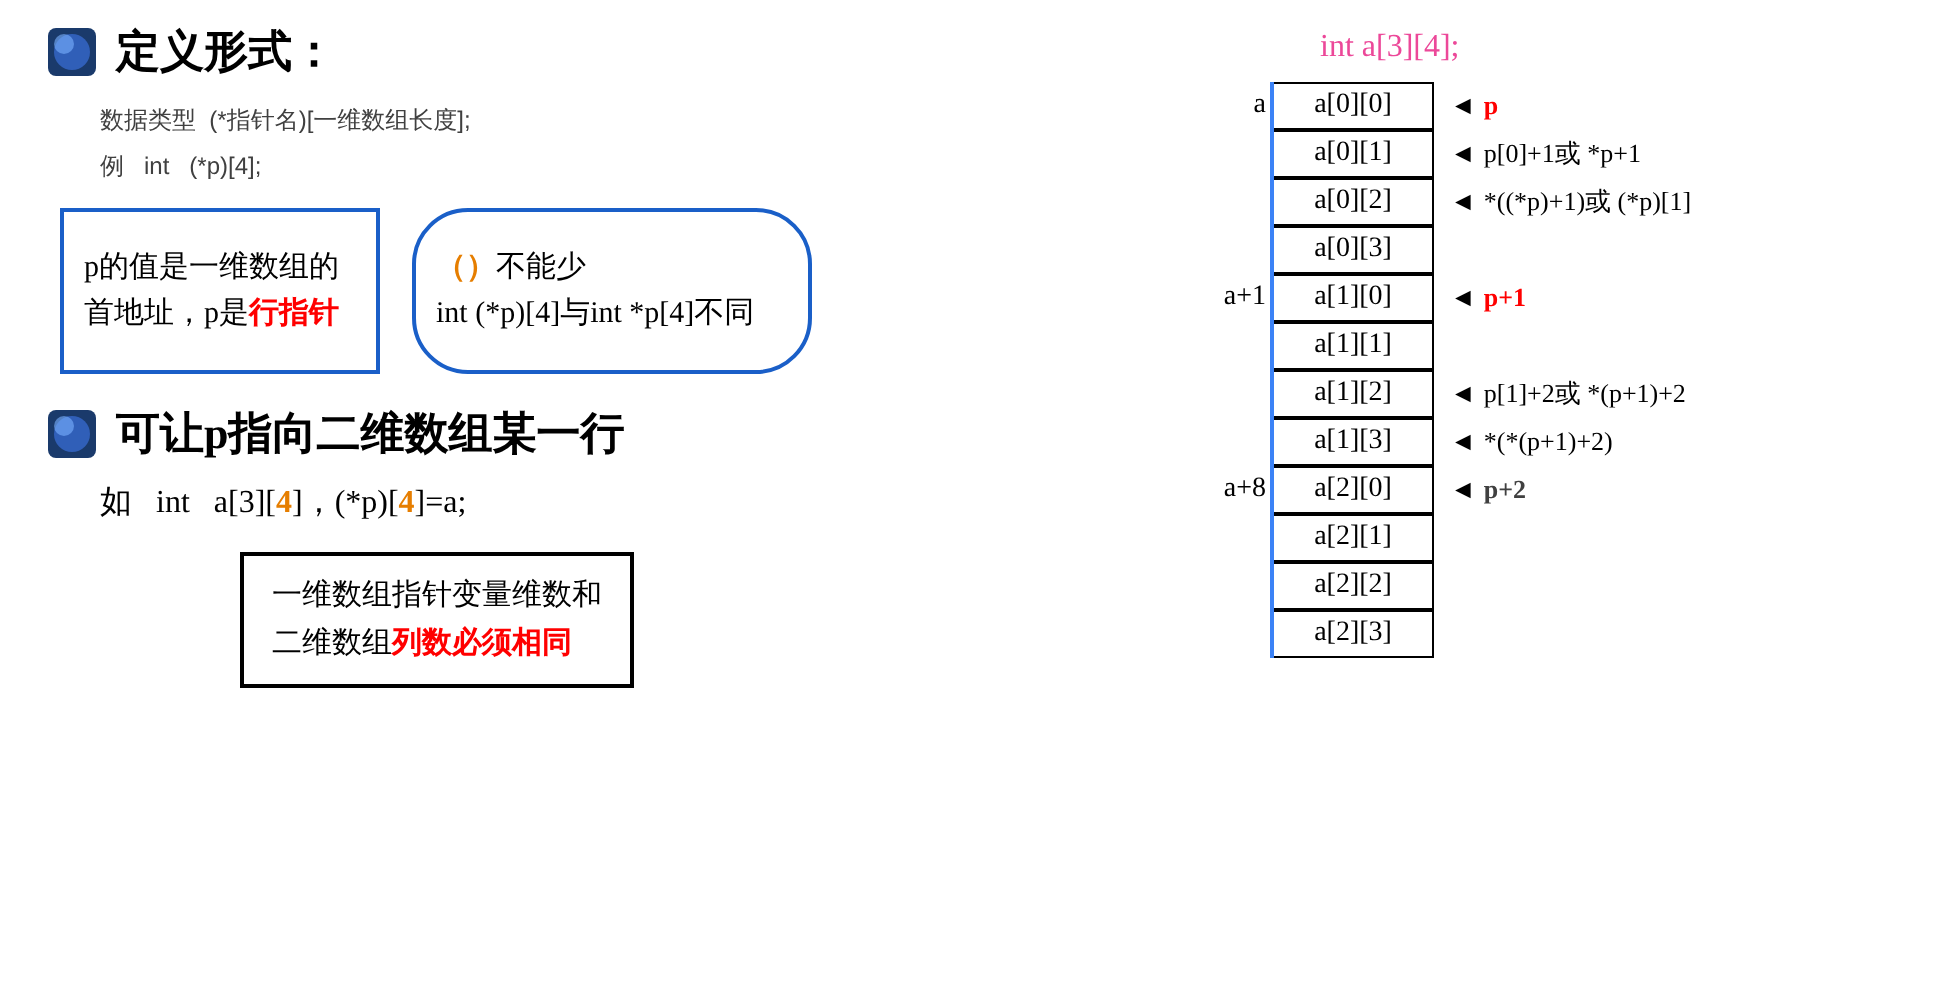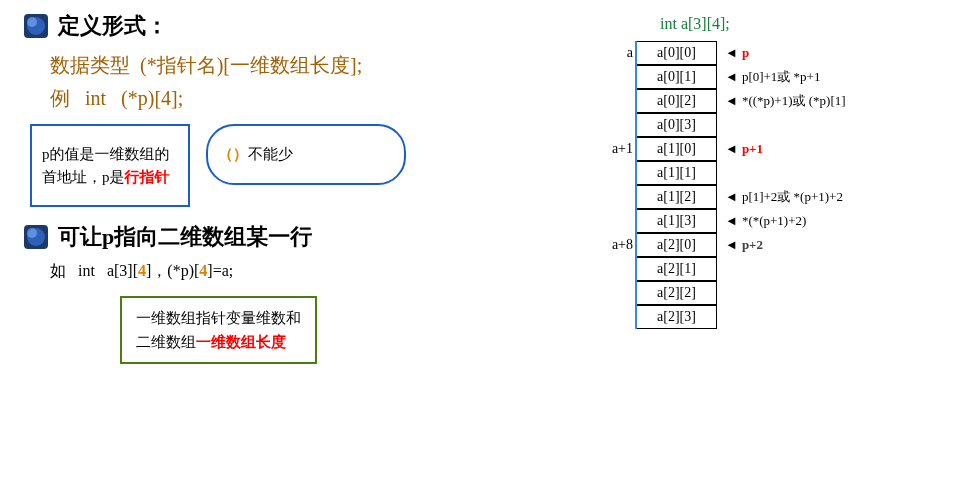--- a/index.html
+++ b/index.html
@@ -42,24 +42,24 @@
       font-size: 22px;
       font-weight: bold;
       color: #000;
     }
 
     .indent-block {
       margin-left: 30px;
     }
 
     .code-line {
-      font-size: 20px;
-      color: #a16207;
+      font-size: 12px;
+      color: #404040;
       margin: 4px 0;
-      font-family: Liberation Serif, serif;
+      font-family: Liberation Sans, sans-serif;
     }
 
     
     .callout-row {
       display: flex;
       gap: 16px;
       margin: 12px 0 12px 10px;
       align-items: flex-start;
     }
 
@@ -87,40 +87,40 @@
       margin-bottom: 8px;
     }
 
     .example-line {
       font-size: 16px;
       color: #000;
       margin: 4px 0 4px 30px;
     }
 
     .bottom-callout-box {
-      border: 2px solid #4d7c0f;
+      border: 2px solid #000000;
       padding: 8px 14px;
       margin: 10px auto 0 100px;
       display: inline-block;
       font-size: 15px;
       line-height: 1.6;
       color: #000;
     }
 
     
     .right-panel {
       width: 370px;
       flex-shrink: 0;
       position: relative;
       padding-top: 5px;
     }
 
     .array-header {
       font-size: 16px;
-      color: #15803d;
+      color: #ec4899;
       margin-bottom: 8px;
       margin-left: 60px;
     }
 
     .array-diagram {
       position: relative;
       display: flex;
       align-items: flex-start;
     }
 
@@ -198,41 +198,42 @@
       </div>
     </div>
 
     <div class="callout-row">
       <div class="callout-box">
         <div>p的值是一维数组的</div>
         <div>首地址，p是<span class="highlight-red">行指针</span></div>
       </div>
       <div class="callout-box" style="min-width:200px;border-radius:28px;">
         <div><span class="highlight-orange">（）</span>不能少</div>
+        <div>int (*p)[4]与int *p[4]不同</div>
       </div>
     </div>
 
     <div class="section2">
       <div class="section2-title">
         <svg class="diamond-icon" viewBox="0 0 32 32">
           <rect x="4" y="4" width="24" height="24" rx="4" fill="#1a3a6b"></rect>
           <ellipse cx="16" cy="16" rx="9" ry="9" fill="#3a6fd8" opacity="0.7"></ellipse>
           <ellipse cx="12" cy="12" rx="5" ry="5" fill="#7ab0ff" opacity="0.6"></ellipse>
         </svg>
         <span class="title-text">可让p指向二维数组某一行</span>
       </div>
 
       <div class="example-line">
         如&nbsp;&nbsp;&nbsp;int&nbsp;&nbsp;&nbsp;a[3][<span style="color:#e67e00;font-weight:bold;">4</span>]，(*p)[<span style="color:#e67e00;font-weight:bold;">4</span>]=a;
       </div>
 
       <div class="bottom-callout-box">
         <div>一维数组指针变量维数和</div>
         <div>
-          二维数组<span style="color:red;font-weight:bold;">一维数组长度</span>
+          二维数组<span style="color:red;font-weight:bold;">列数必须相同</span>
         </div>
       </div>
     </div>
 
   </div>
 
   <div class="right-panel">
 
     <div class="array-header">int  a[3][4];</div>
 

